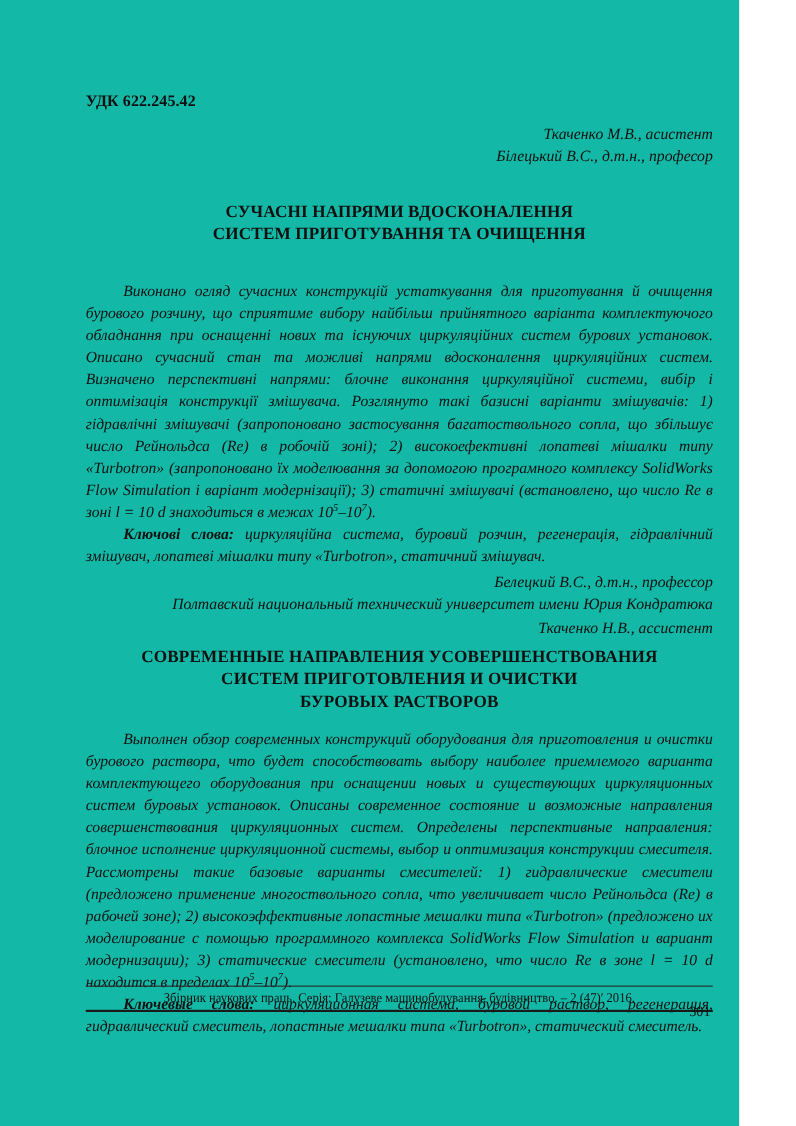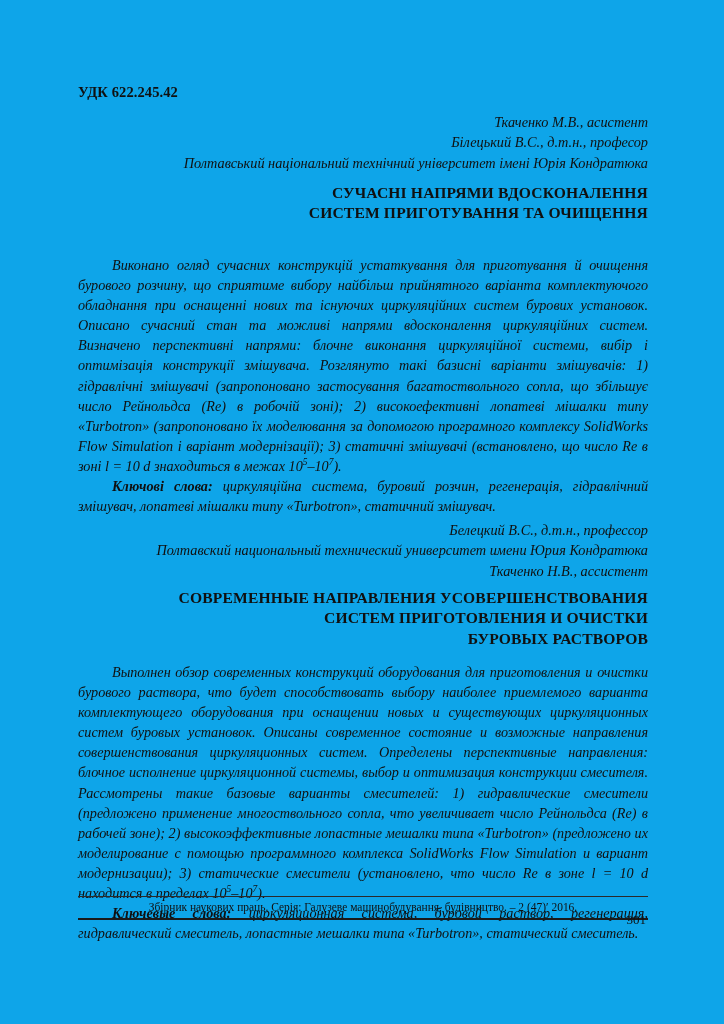--- a/index.html
+++ b/index.html
@@ -12,25 +12,25 @@
     width: 724px;
     height: 1024px;
     overflow: hidden;
     font-family: "Liberation Serif", "DejaVu Serif", serif;
     color: #101010;
     -webkit-font-smoothing: antialiased;
   }
 
   .page {
     position: relative;
-    width: 724px;
+    width: 672px;
     height: 1024px;
     box-sizing: border-box;
     padding: 0;
-    background: #0ea5e9;
+    background: #14b8a6;
   }
 
   
   .col {
     position: absolute;
     left: 78px;
     width: 570px;
   }
 
   .udk {
@@ -49,21 +49,21 @@
   }
   .authors .line {
     display: block;
     white-space: nowrap;
   }
 
   .authors-uk { top: 112px; }
   .authors-ru { top: 520px; }
 
   .title {
-    text-align: right;
+    text-align: center;
     font-weight: bold;
     font-size: 15.6px;
     line-height: 1.30;
     letter-spacing: 0.15px;
   }
   .title .line { display: block; }
   .title-uk { top: 183px; }
   .title-ru { top: 588px; }
 
   .abstract {
@@ -132,21 +132,20 @@
 </head>
 <body>
 
 <div class="page">
 
   <div class="col udk">УДК 622.245.42</div>
 
   <div class="col authors authors-uk">
     <span class="line">Ткаченко М.В., асистент</span>
     <span class="line">Білецький В.С., д.т.н., професор</span>
-    <span class="line">Полтавський національний технічний університет імені Юрія Кондратюка</span>
   </div>
 
   <div class="col title title-uk">
     <span class="line">СУЧАСНІ НАПРЯМИ ВДОСКОНАЛЕННЯ</span>
     <span class="line">СИСТЕМ ПРИГОТУВАННЯ ТА ОЧИЩЕННЯ</span>
   </div>
 
   <div class="col abstract abstract-uk">
     <p><span>Виконано огляд сучасних конструкцій устаткування для приготування й очищення бурового розчину, що сприятиме вибору найбільш прийнятного варіанта комплектуючого обладнання при оснащенні нових та існуючих циркуляційних систем бурових установок. Описано сучасний стан та можливі напрями вдосконалення циркуляційних систем. Визначено перспективні напрями: блочне виконання циркуляційної системи, вибір і оптимізація конструкції змішувача. Розглянуто такі базисні варіанти змішувачів: 1) гідравлічні змішувачі (запропоновано застосування багатоствольного сопла, що збільшує число Рейнольдса (Re) в робочій зоні); 2) високоефективні лопатеві мішалки типу «Turbotron» (запропоновано їх моделювання за допомогою програмного комплексу SolidWorks Flow Simulation і варіант модернізації); 3) статичні змішувачі (встановлено, що число Re в зоні l = 10 d знаходиться в межах 10</span><sup>5</sup><span>–10</span><sup>7</sup><span>).</span></p>
     <p><span class="kw">Ключові слова:</span><span> циркуляційна система, буровий розчин, регенерація, гідравлічний змішувач, лопатеві мішалки типу «Turbotron», статичний змішувач.</span></p>

